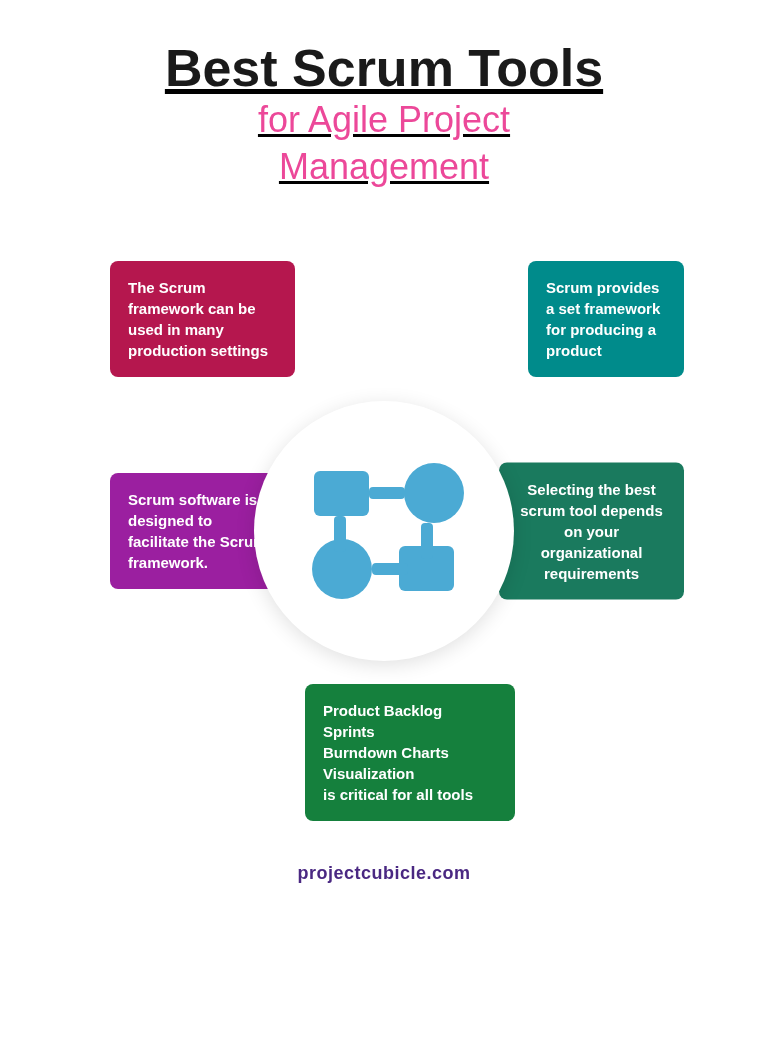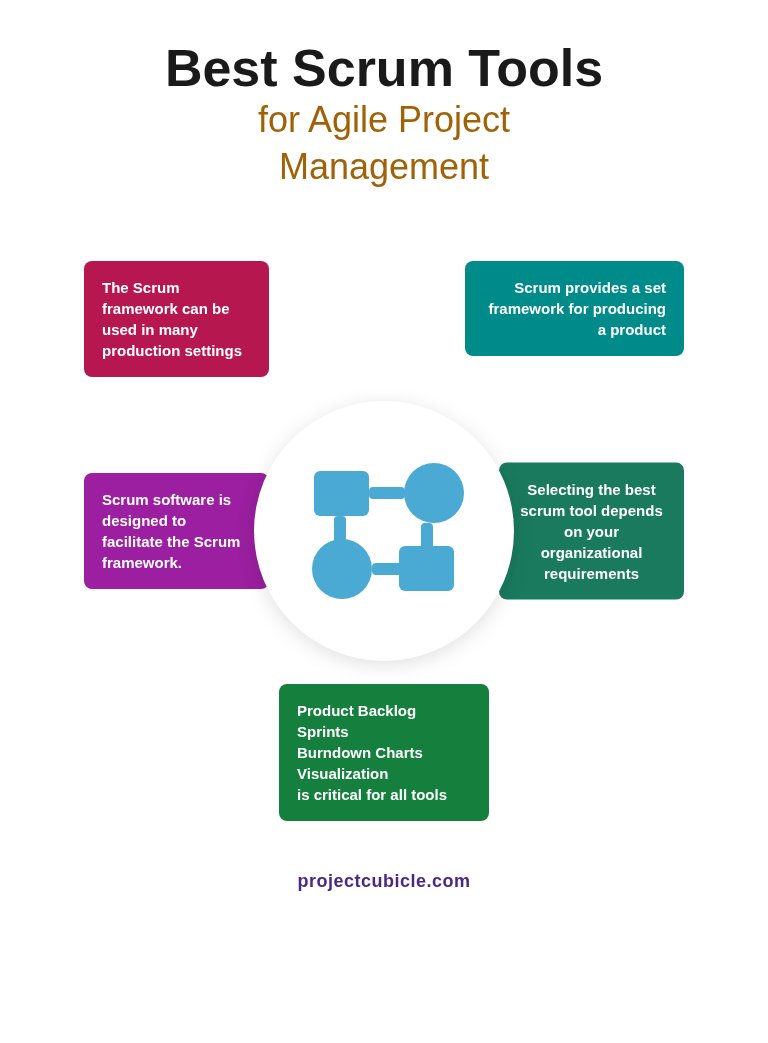--- a/index.html
+++ b/index.html
@@ -17,31 +17,32 @@
       width: 768px;
       min-height: 1043px;
       display: flex;
       flex-direction: column;
       align-items: center;
       padding: 40px 20px 40px;
     }
     .title-section {
       text-align: center;
       margin-bottom: 40px;
+      text-decoration: underline;
     }
     .title-main {
       font-size: 52px;
       font-weight: 900;
       color: #1a1a1a;
       line-height: 1.1;
     }
     .title-sub {
       font-size: 36px;
       font-weight: 400;
-      color: #a16207;
+      color: #ec4899;
       line-height: 1.3;
     }
     .diagram-container {
       position: relative;
       width: 640px;
       height: 600px;
       display: flex;
       justify-content: center;
       align-items: center;
     }
@@ -67,33 +68,34 @@
     
     .card {
       position: absolute;
       border-radius: 8px;
       padding: 16px 18px;
       color: #ffffff;
       font-size: 15px;
       font-weight: 700;
       line-height: 1.4;
       z-index: 5;
+      margin-left: 26px;
     }
     .card-top-left {
       background: #b5174e;
       width: 185px;
       top: 30px;
       left: 20px;
     }
     .card-top-right {
       background: #008b8b;
-      width: 219px;
+      width: 156px;
       top: 30px;
       right: 20px;
-      text-align: right;
+      text-align: left;
     }
     .card-mid-left {
       background: #9b1fa0;
       width: 185px;
       top: 50%;
       left: 20px;
       transform: translateY(-50%);
     }
     .card-mid-right {
       background: #1a7a5e;
@@ -104,21 +106,21 @@
       text-align: center;
     }
     .card-bottom-center {
       background: #15803d;
       width: 210px;
       bottom: 10px;
       left: 50%;
       transform: translateX(-50%);
     }
     .footer {
-      margin-top: 40px;
+      margin-top: 32px;
       font-size: 18px;
       font-weight: 700;
       color: #4a2882;
       letter-spacing: 0.5px;
       text-align: center;
     }
   </style>
 </head>
 <body>
 

